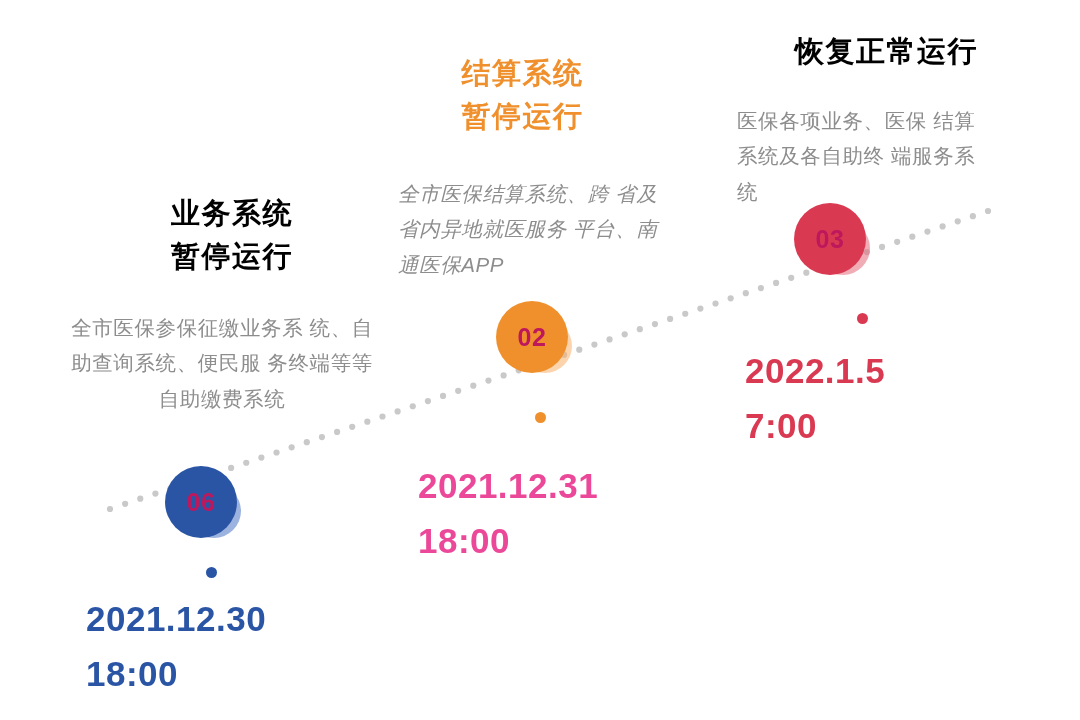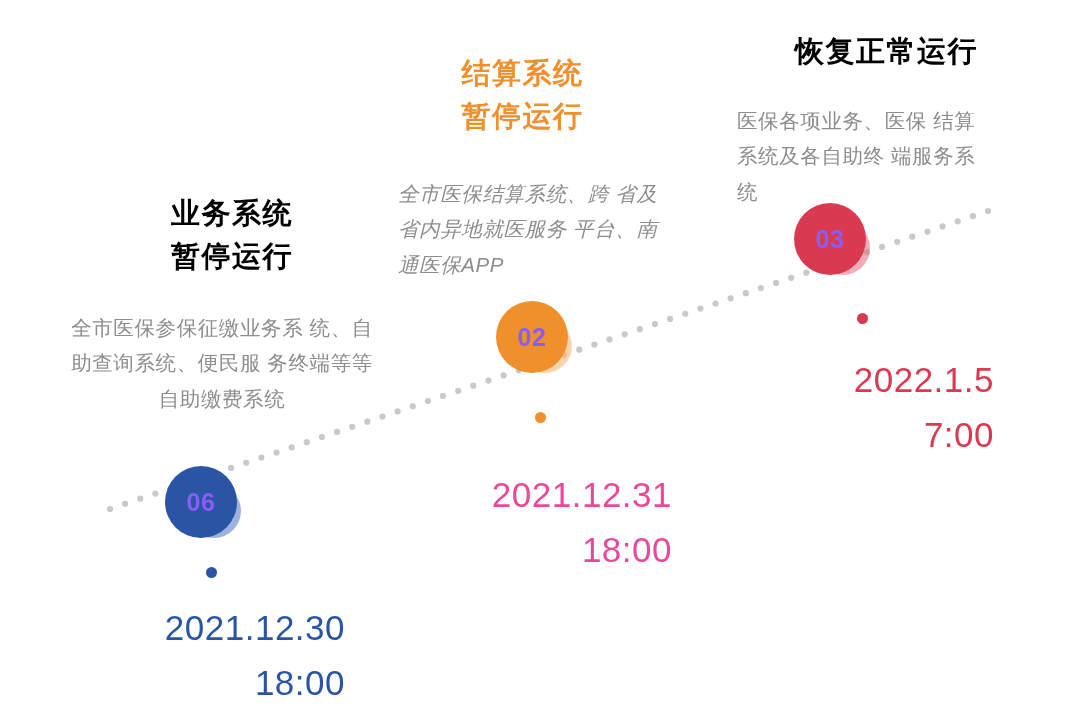--- a/index.html
+++ b/index.html
@@ -78,44 +78,44 @@
   }
   .marker .num {
     position: absolute;
     left: 0;
     top: 0;
     width: 72px;
     height: 72px;
     display: flex;
     align-items: center;
     justify-content: center;
-    color: #8b5cf6;
+    color: #be185d;
     font-weight: bold;
     font-size: 25px;
     letter-spacing: 0.5px;
   }
 
   
   .tick-dot {
     position: absolute;
     width: 11px;
     height: 11px;
     border-radius: 50%;
   }
 
   
   .datestamp {
     position: absolute;
-    text-align: right;
-    font-weight: normal;
+    text-align: left;
+    font-weight: bold;
     font-size: 35px;
     line-height: 1.56;
     letter-spacing: 0.5px;
     white-space: pre-line;
-    margin: 9px;
+    margin: 0;
   }
 </style>
 </head>
 <body>
 
 <div id="canvas">
 
   <svg id="dotted-track" viewBox="0 0 1080 720" xmlns="http://www.w3.org/2000/svg">
       <circle cx="110" cy="509" r="3.1" fill="#c9c9c9"></circle>
       <circle cx="125.13793103448276" cy="503.86206896551727" r="3.1" fill="#c9c9c9"></circle>

